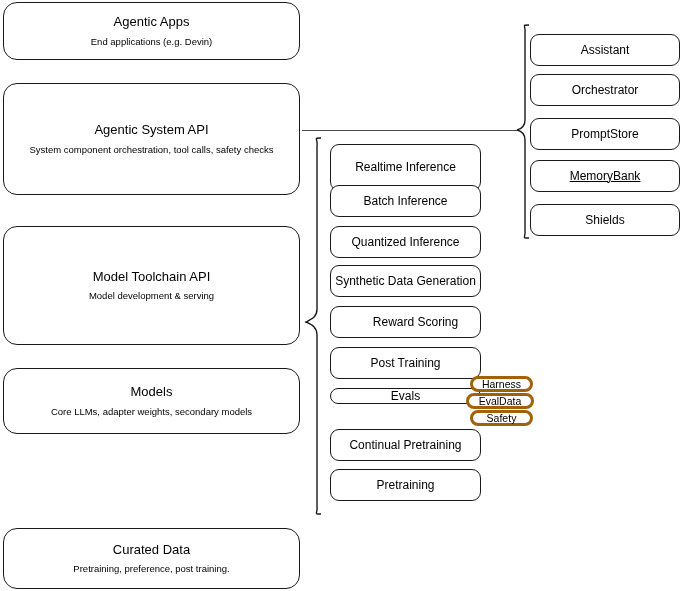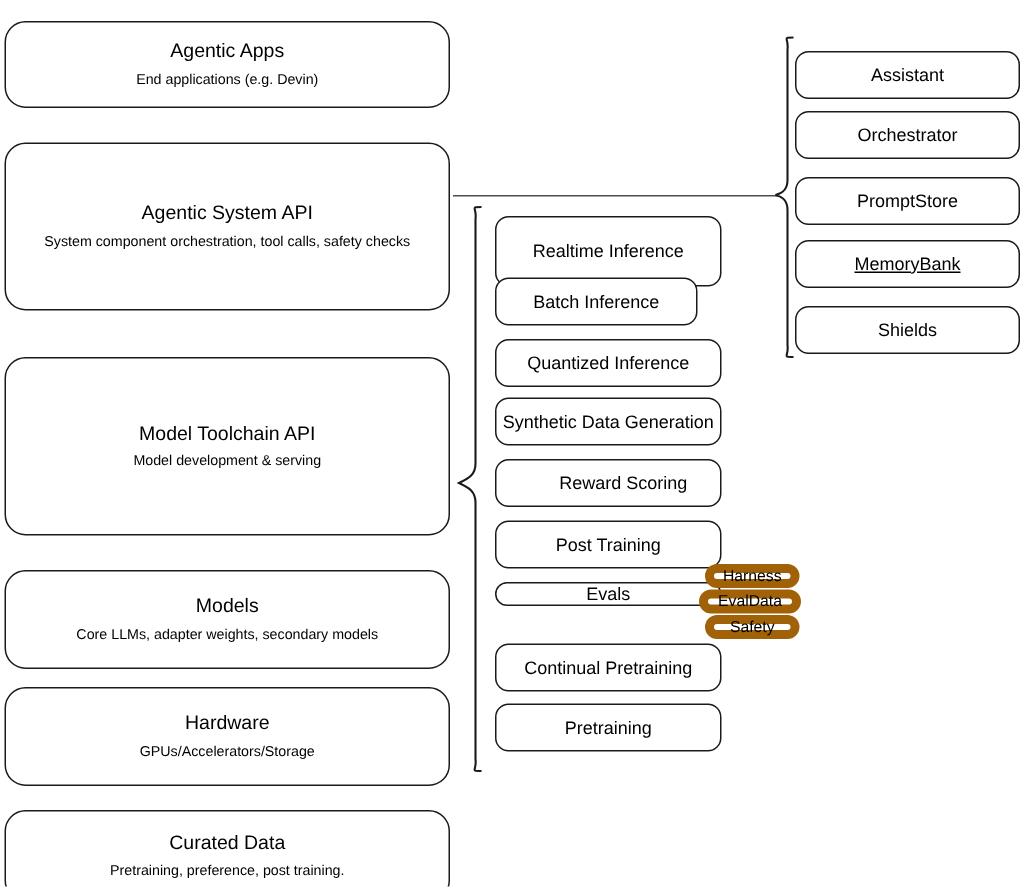--- a/index.html
+++ b/index.html
@@ -34,21 +34,20 @@
     flex-direction: column;
     align-items: center;
     justify-content: center;
     text-align: center;
     line-height: 1.25;
   }
 
   
   .layer {
     border-radius: 14px;
-    margin-top: 12px;
   }
   .layer .title {
     font-size: 13px;
     color: #000;
     white-space: nowrap;
   }
   .layer .subtitle {
     font-size: 9.5px;
     color: #000;
     margin-top: 5px;
@@ -63,21 +62,21 @@
   }
   .chip .label {
     font-size: 12px;
     white-space: nowrap;
   }
 
   
   .pill {
     position: absolute;
     box-sizing: border-box;
-    border: 6px solid #a16207;
+    border: 3px solid #a16207;
     border-radius: 999px;
     background: #ffffff;
     display: flex;
     align-items: center;
     justify-content: center;
     font-size: 10.5px;
     white-space: nowrap;
     z-index: 6;
   }
 
@@ -139,34 +138,30 @@
   <div class="rbox layer" style="left:3px; top:226px; width:297px; height:119px;">
     <div class="title">Model Toolchain API</div>
     <div class="subtitle">Model development &amp; serving</div>
   </div>
 
   <div class="rbox layer" style="left:3px; top:368px; width:297px; height:66px;">
     <div class="title">Models</div>
     <div class="subtitle">Core LLMs, adapter weights, secondary models</div>
   </div>
 
-  <div class="rbox layer" style="left:3px; top:446px; width:297px; height:66px;">
-    <div class="title">Hardware</div>
-    <div class="subtitle">GPUs/Accelerators/Storage</div>
-  </div>
 
   <div class="rbox layer" style="left:3px; top:528px; width:297px; height:61px;">
     <div class="title">Curated Data</div>
     <div class="subtitle">Pretraining, preference, post training.</div>
   </div>
 
   <div class="rbox chip" style="left:330px; top:144px; width:151px; height:47px;">
     <div class="label">Realtime Inference</div>
   </div>
-  <div class="rbox chip" style="left:330px; top:185px; width:135px; height:32px;text-align:center;">
+  <div class="rbox chip" style="left:330px; top:185px; width:151px; height:32px;text-align:center;">
     <div class="label">Batch Inference</div>
   </div>
   <div class="rbox chip" style="left:330px; top:226px; width:151px; height:32px;">
     <div class="label">Quantized Inference</div>
   </div>
   <div class="rbox chip" style="left:330px; top:265px; width:151px; height:32px;">
     <div class="label">Synthetic Data Generation</div>
   </div>
   <div class="rbox chip" style="left:330px; top:306px; width:151px; height:32px;padding-left:20px;">
     <div class="label">Reward Scoring</div>

